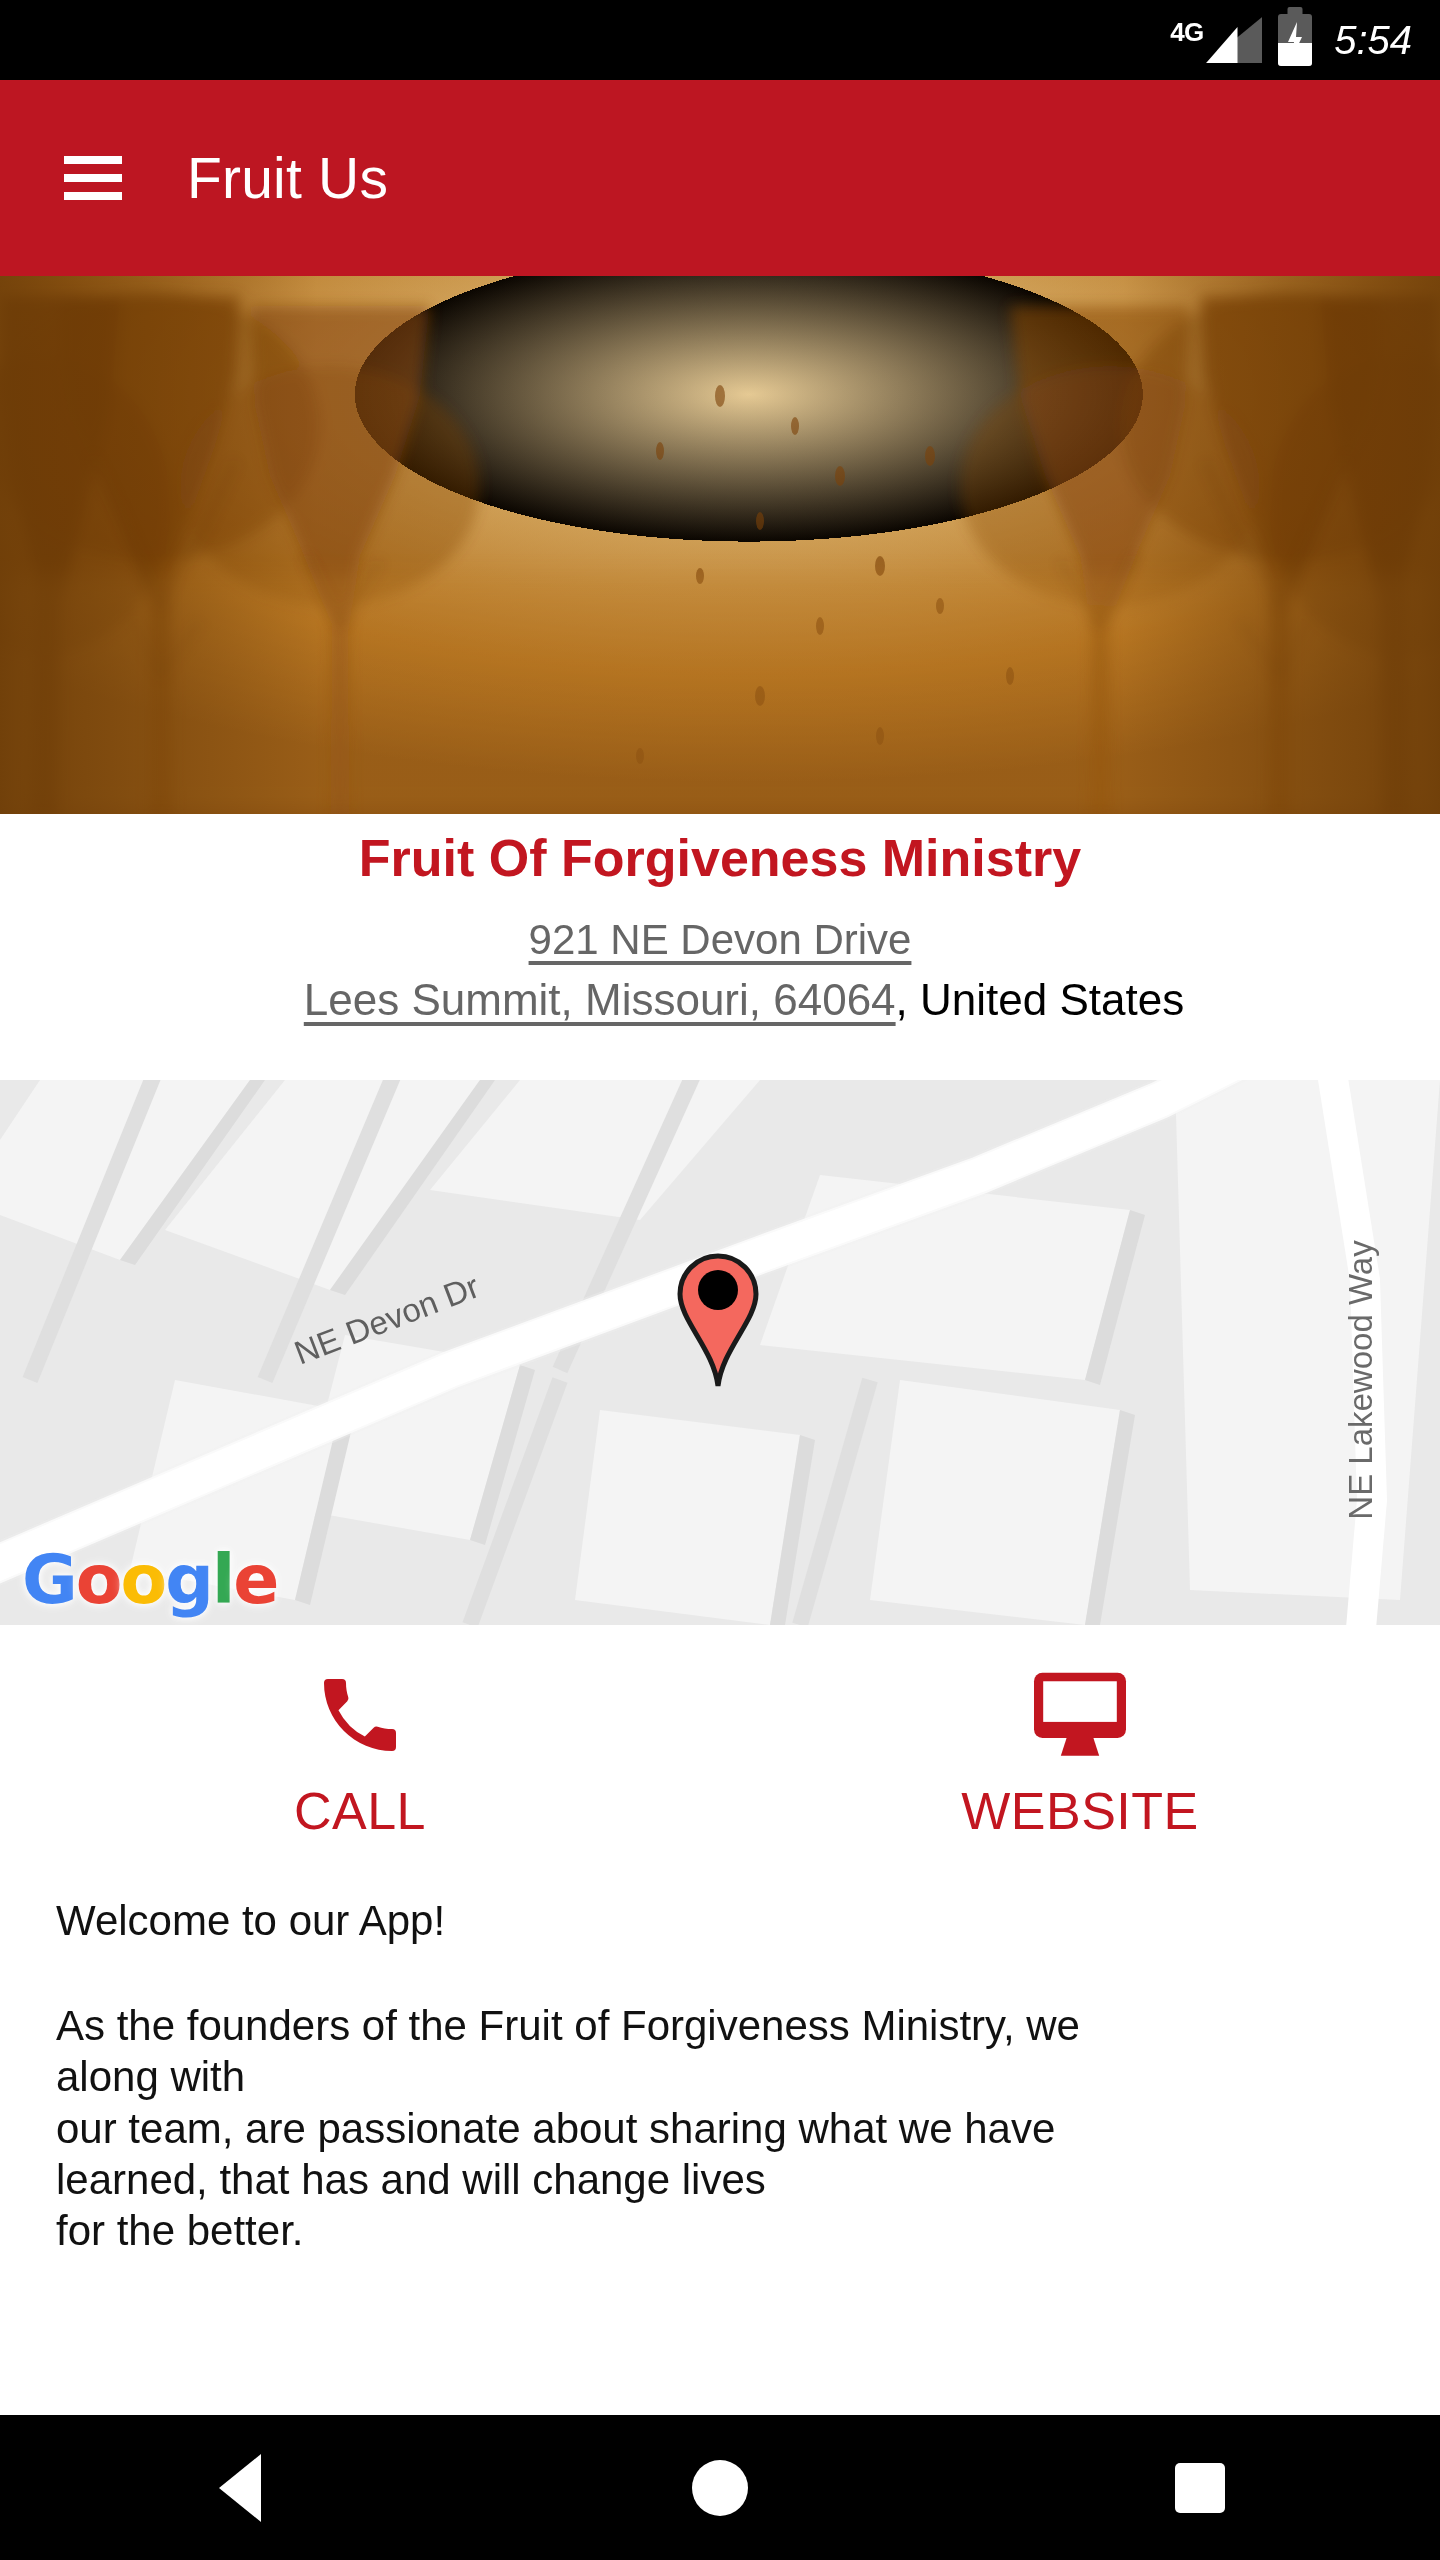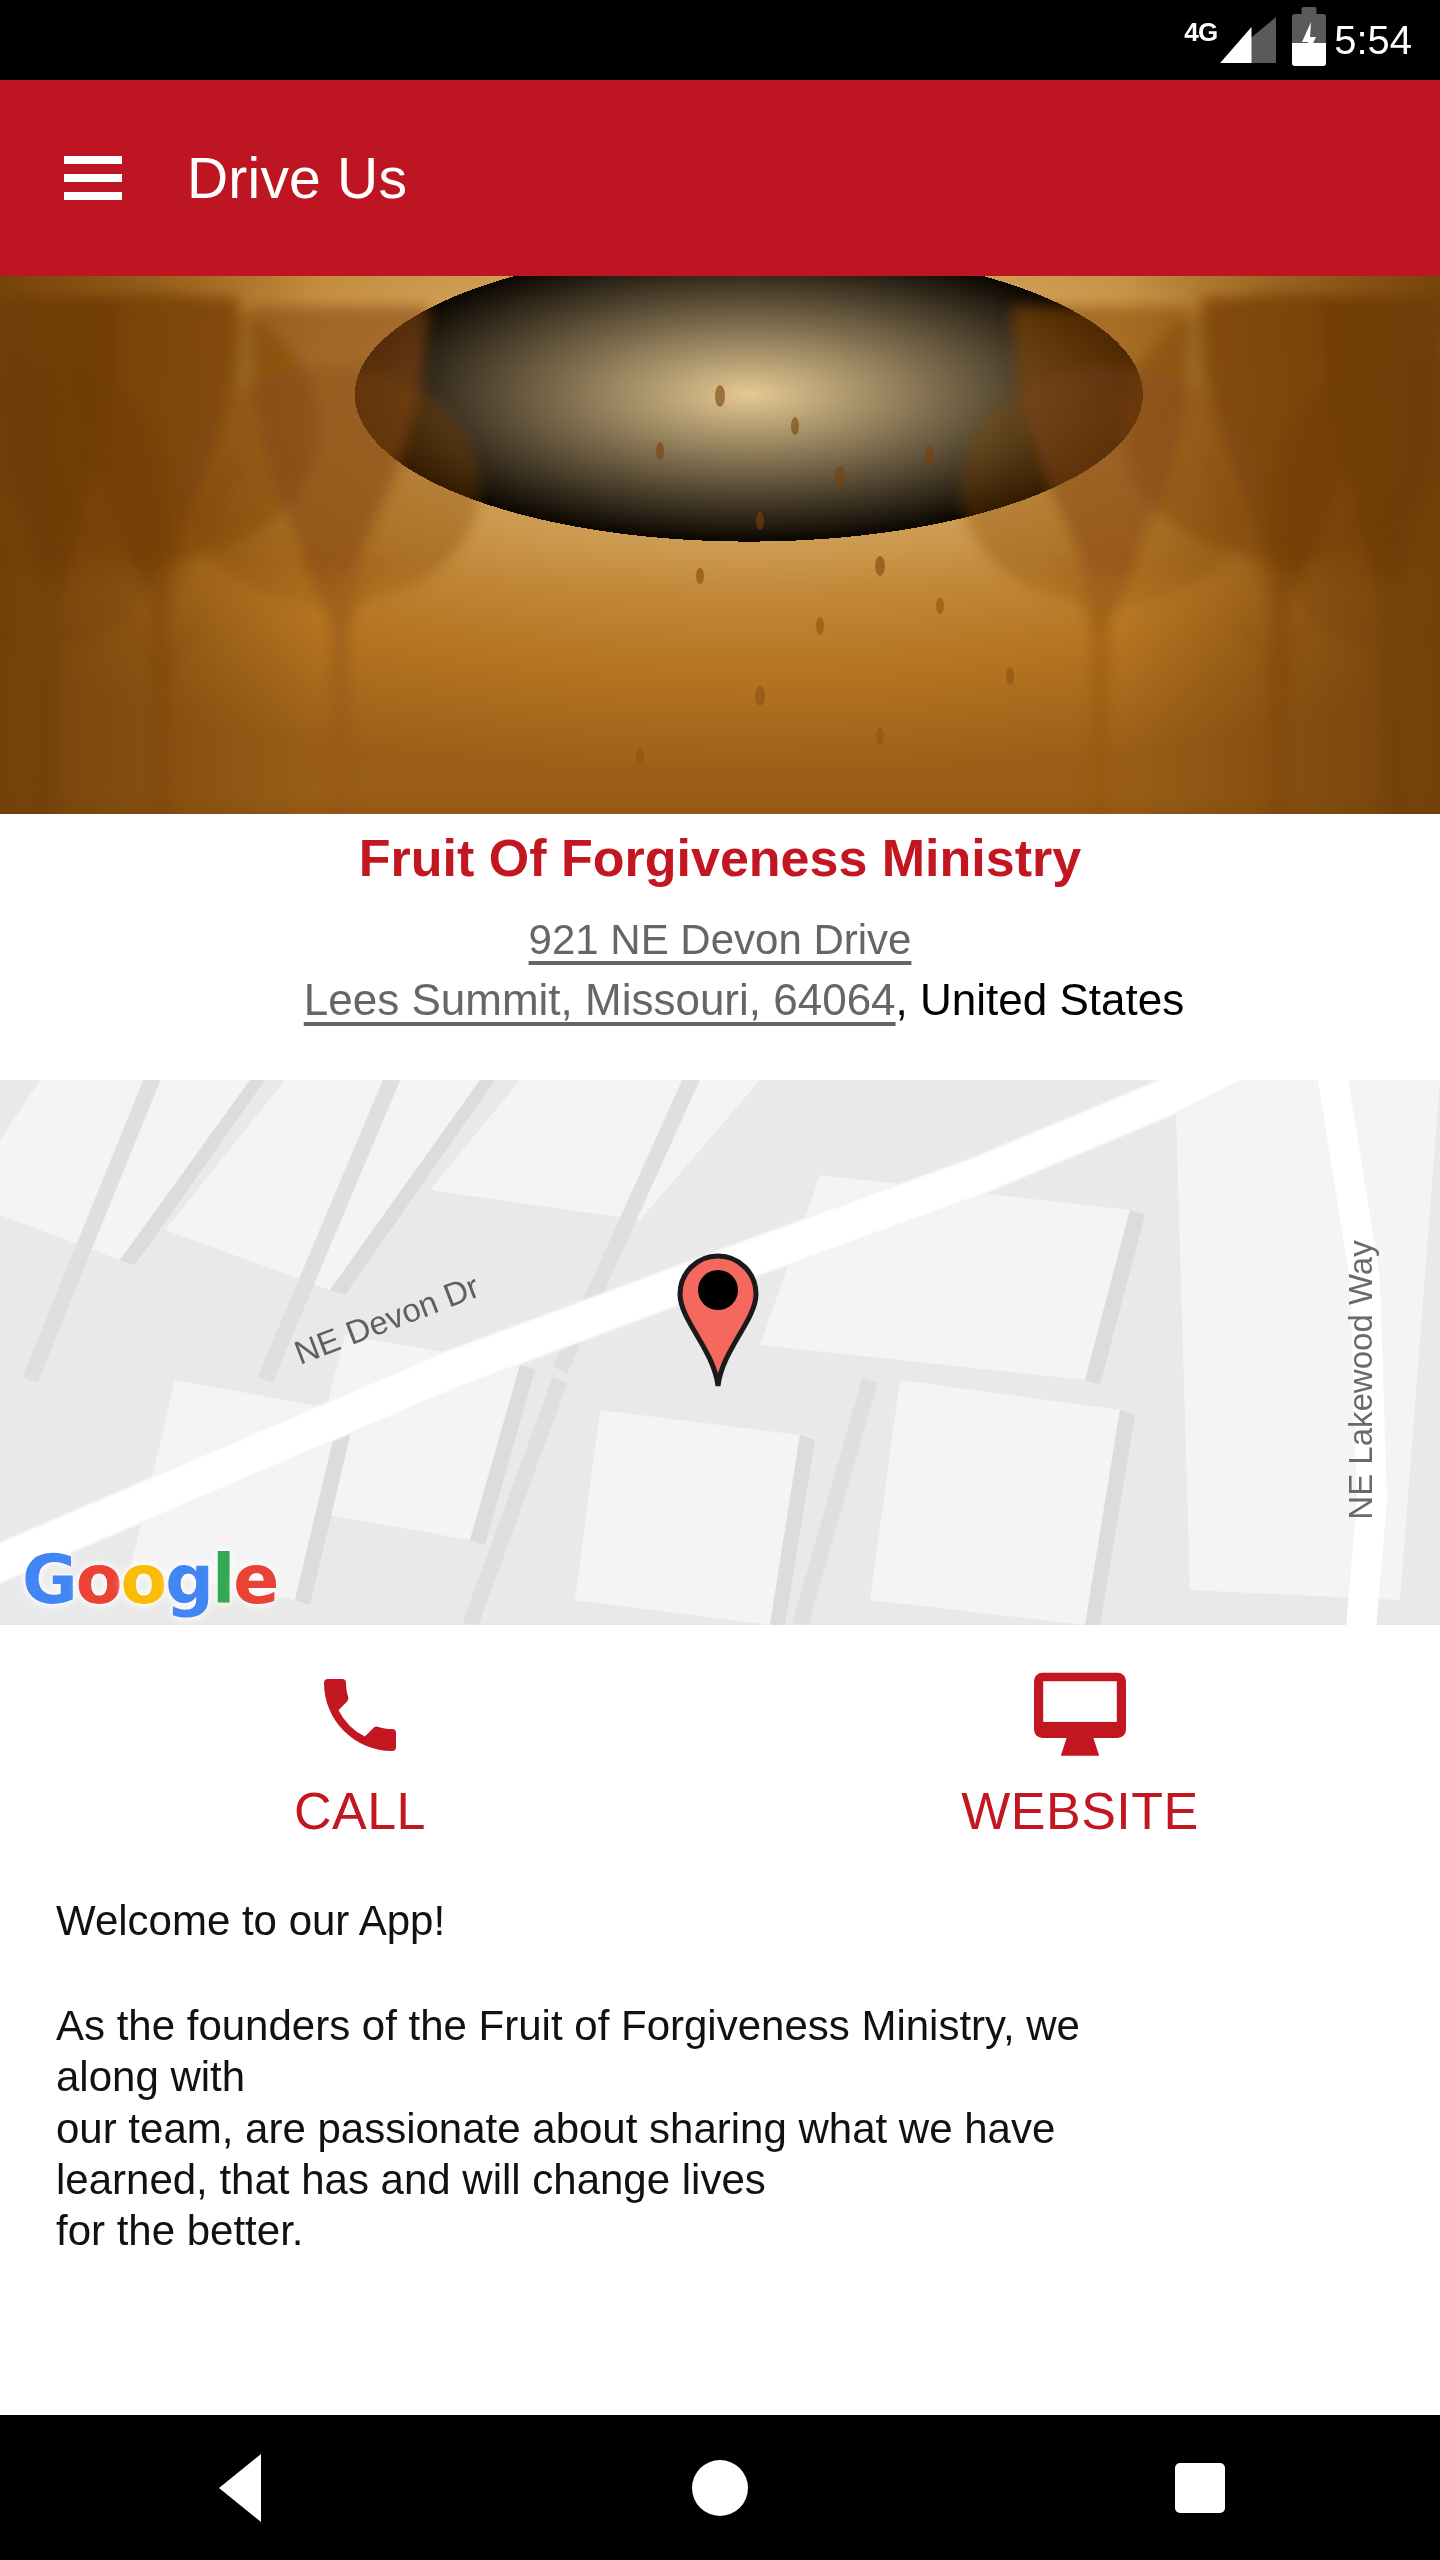--- a/index.html
+++ b/index.html
@@ -45,21 +45,21 @@
   .batt-fill{
     position:absolute; left:0; bottom:0; width:100%; height:45%;
     background:#ffffff; border-radius:0 0 3px 3px;
   }
   .batt-bolt{
     position:absolute; left:50%; top:50%; transform:translate(-50%,-50%);
     width:22px; height:40px;
   }
   .sb-time{
     color:#fff; font-size:40px; font-weight:400; line-height:1;
-    letter-spacing:0px; margin-left:0;
+    letter-spacing:0px; margin-left:14px;font-style:italic;
   }
 
   
   .appbar{
     position:absolute; top:80px; left:0; width:1440px; height:196px;
     background:#bd1622; display:flex; align-items:center;
   }
   .hamburger{
     width:58px; height:44px; margin-left:64px;
     display:flex; flex-direction:column; justify-content:space-between;
@@ -171,21 +171,21 @@
       <span class="sb-time">5:54</span>
     </div>
   </div>
 
   <div class="appbar">
     <div class="hamburger">
       <span></span>
       <span></span>
       <span></span>
     </div>
-    <div class="appbar-title">Drive Us</div>
+    <div class="appbar-title">Fruit Us</div>
   </div>
 
   <div class="hero">
     <svg viewBox="0 0 1440 538" preserveAspectRatio="none">
       <defs>
         <radialGradient id="glow" cx="52%" cy="22%" r="72%">
           <stop offset="0%" stop-color="#f3d9a3"></stop>
           <stop offset="38%" stop-color="#dba martinez"></stop>
           <stop offset="38%" stop-color="#d9a85c"></stop>
           <stop offset="72%" stop-color="#b9751f"></stop>

